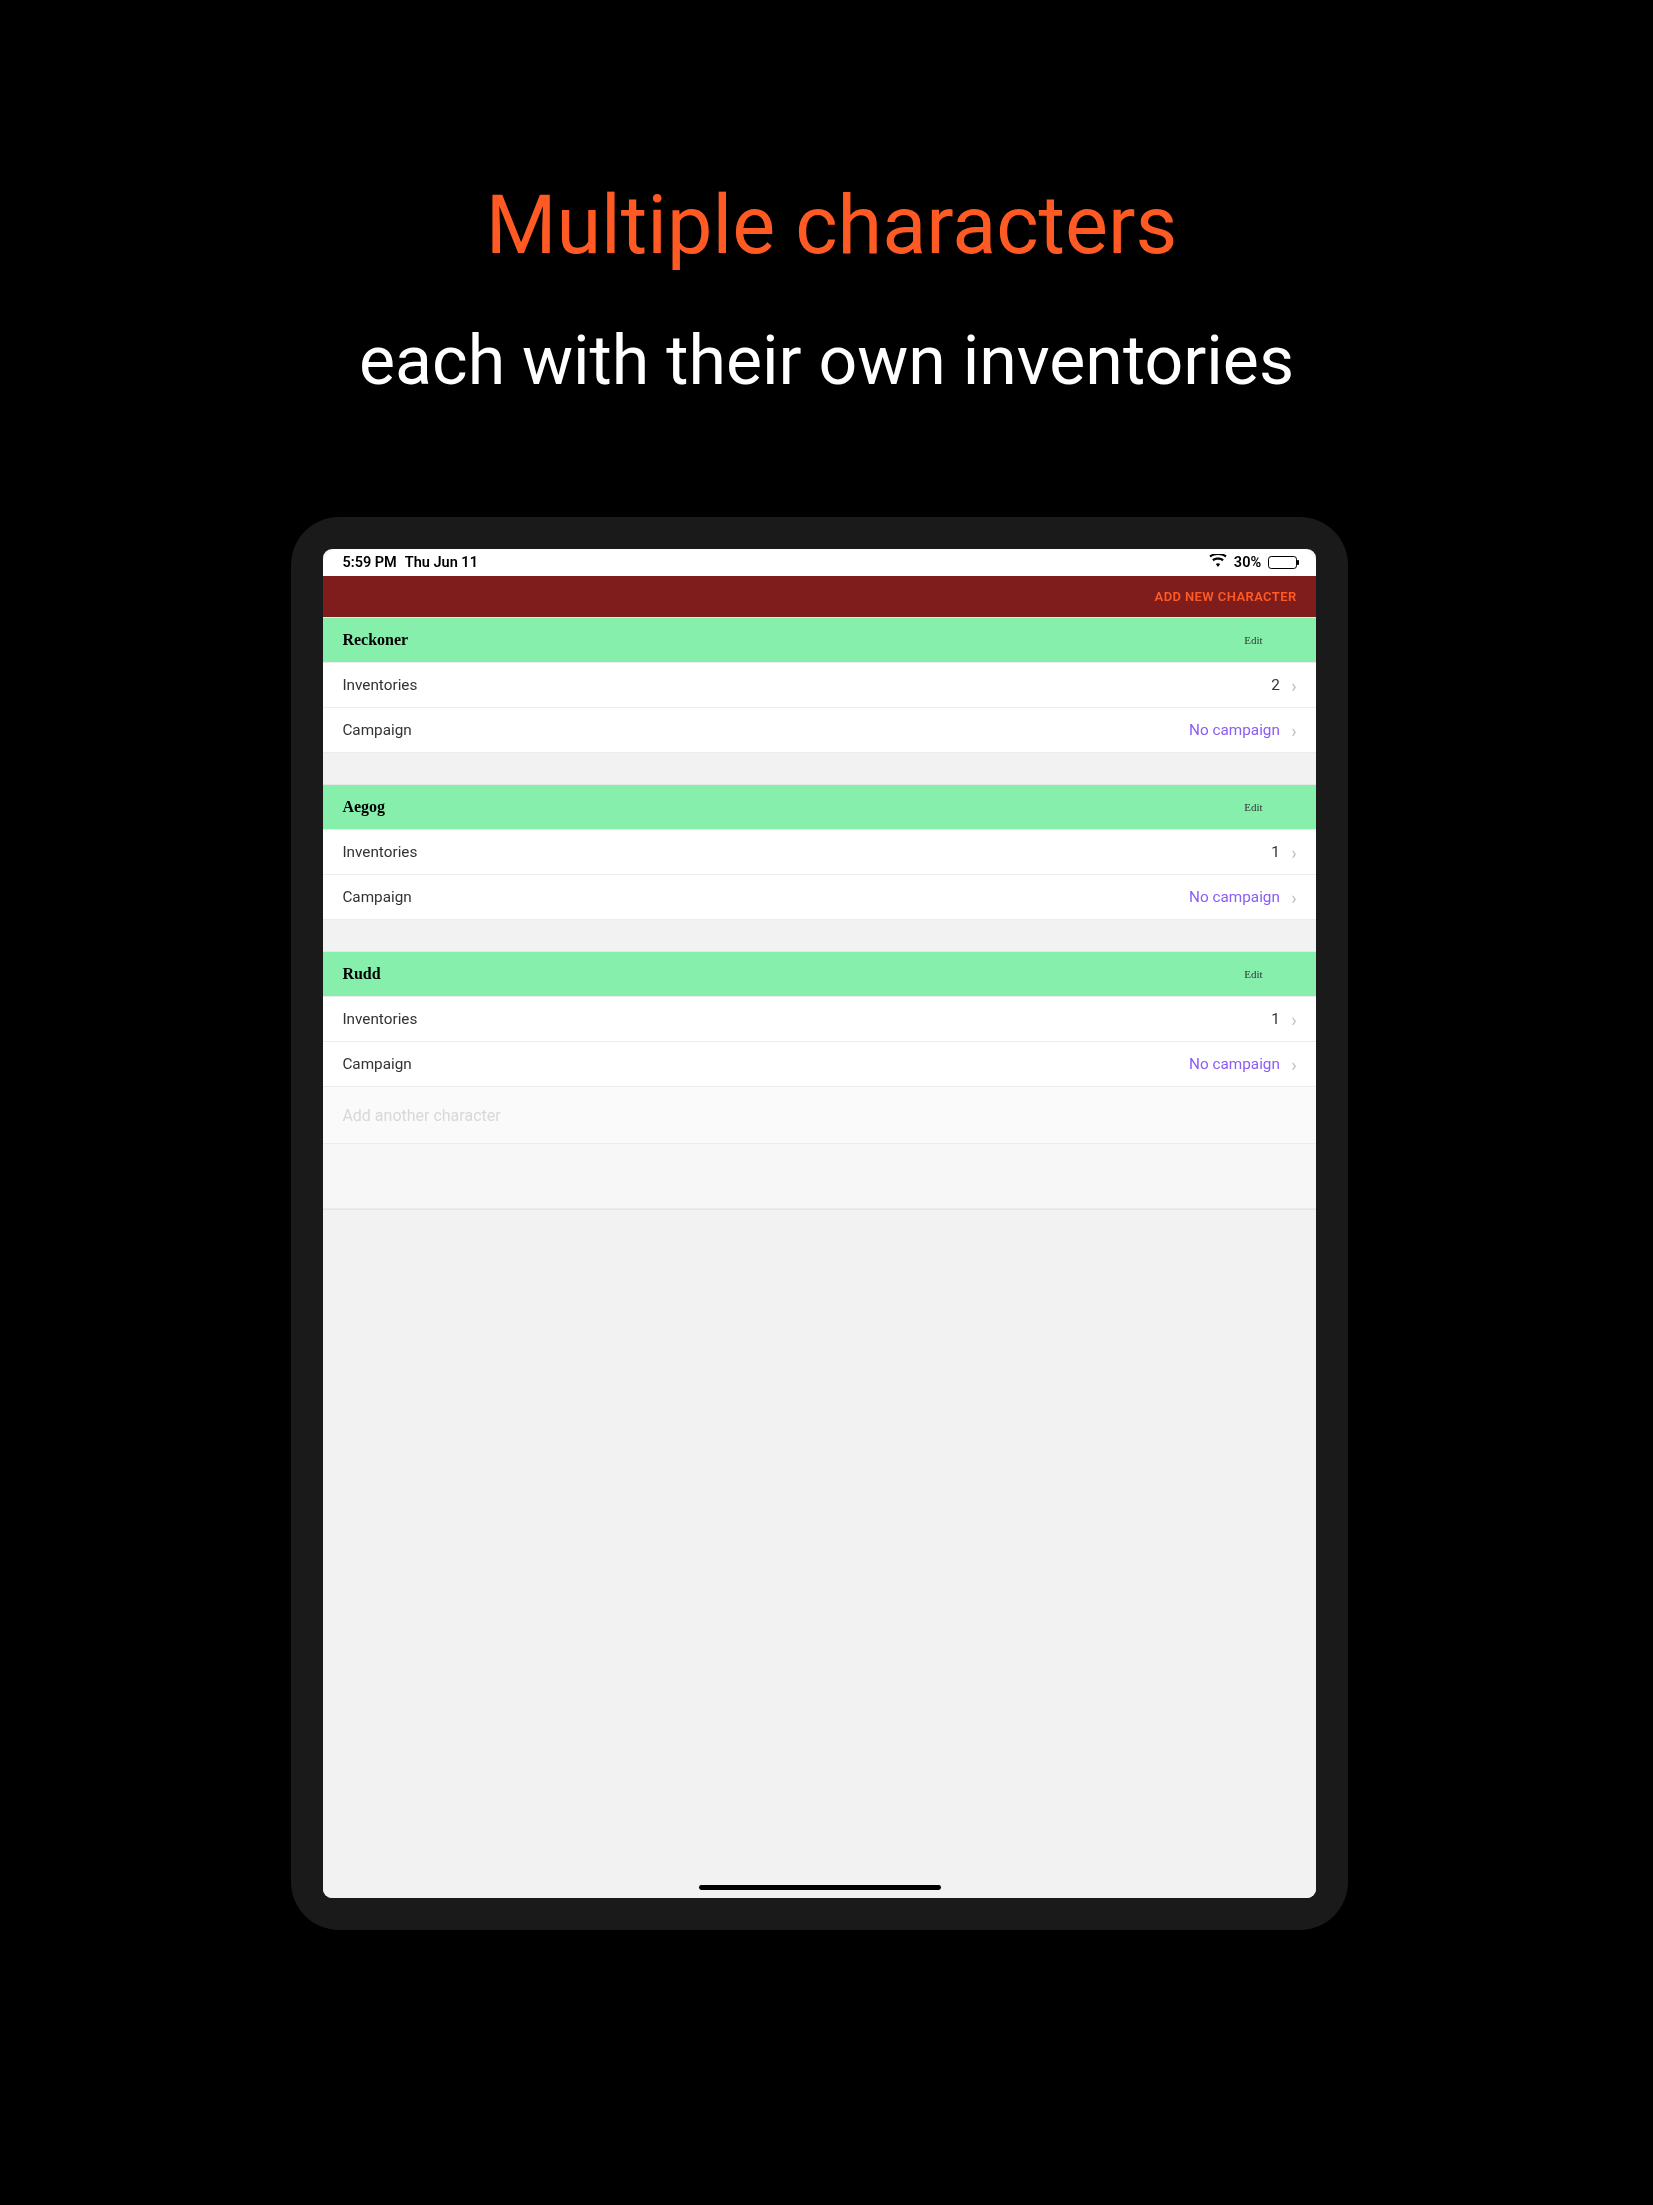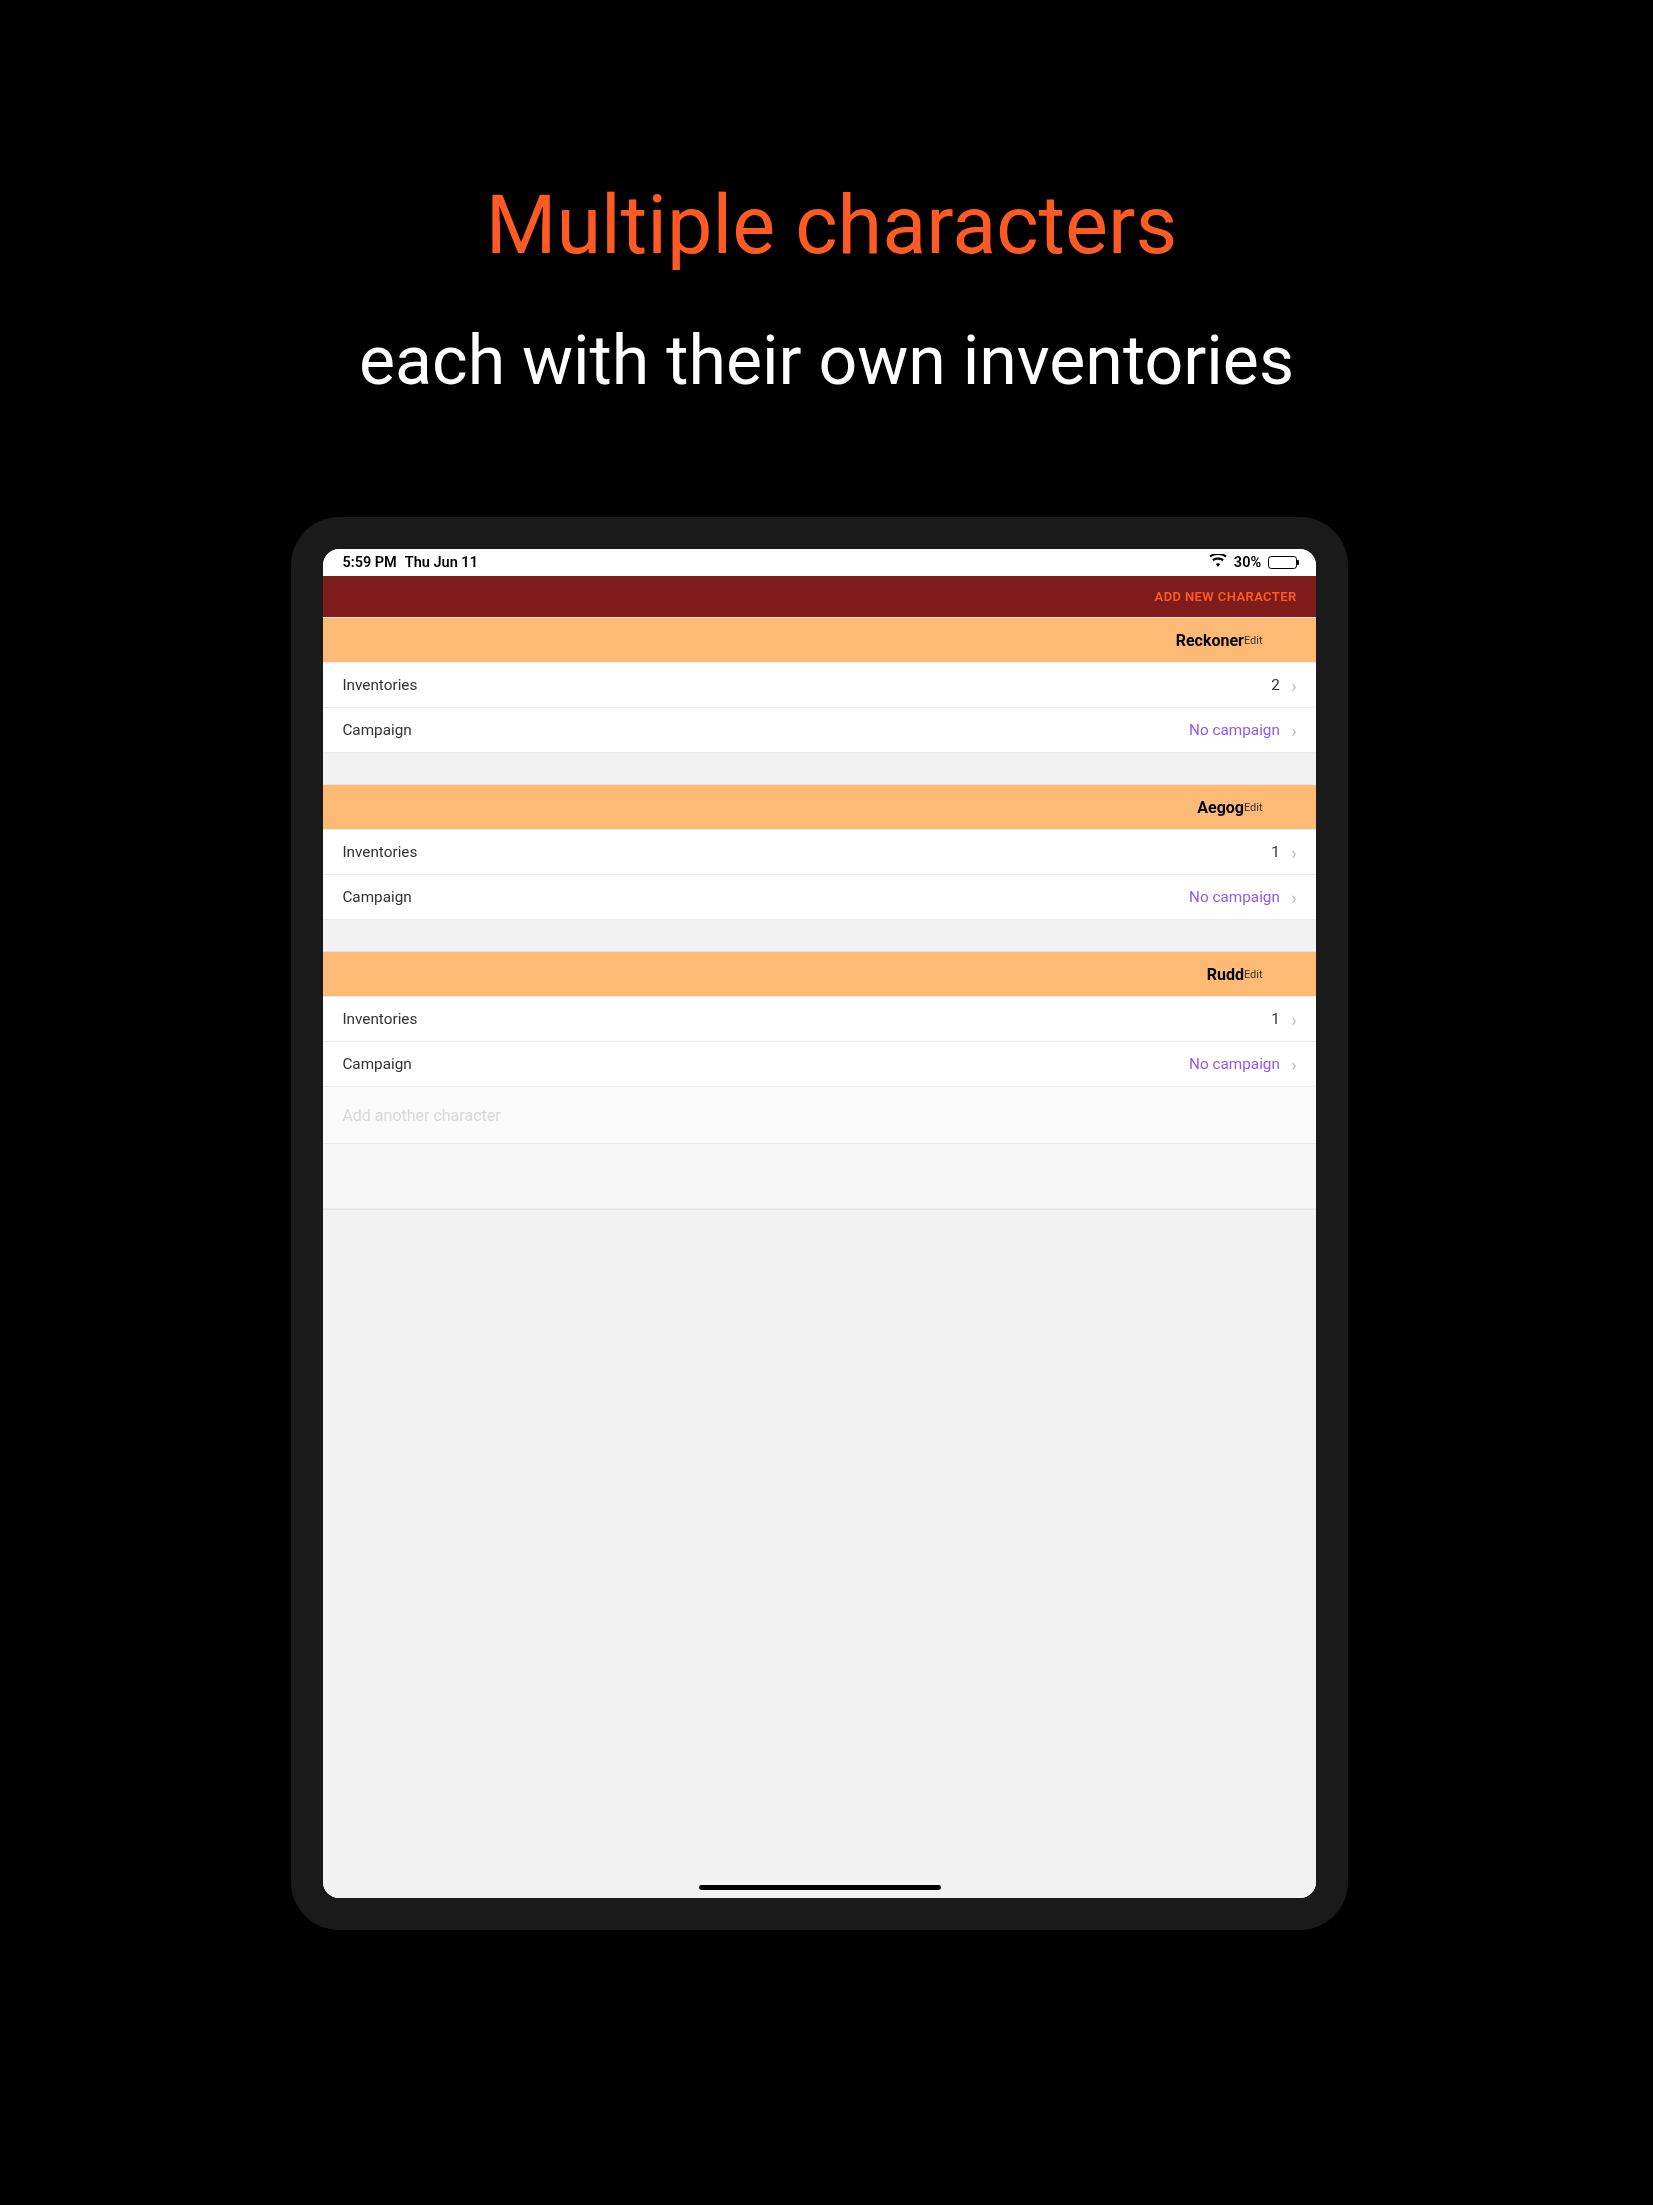--- a/index.html
+++ b/index.html
@@ -33,21 +33,21 @@
     height: 1413px;
     background: #1a1a1a;
     border-radius: 48px;
     padding: 32px;
     box-shadow: 0 0 32px rgba(0,0,0,0.5);
   }
   .tablet-screen {
     width: 100%;
     height: 100%;
     background: #f8f8f8;
-    border-radius: 16px;
+    border-radius: 9px;
     overflow: hidden;
     position: relative;
     display: flex;
     flex-direction: column;
   }
   
   .status-bar {
     height: 27.4px;
     background: #fff;
     display: flex;
@@ -112,26 +112,27 @@
   }
   .add-btn {
     color: #ff5a23;
     font-size: 13px;
     font-weight: 600;
     letter-spacing: 0.4px;
   }
   
   .char-header {
     height: 45px;
-    background: #fdba74;
-    display: flex;
-    align-items: center;
-    justify-content: flex-end;
-    padding: 0 19.4px;
-    border-bottom: 0.8px solid #ececec;
+    background: #86efac;
+    display: flex;
+    align-items: center;
+    justify-content: space-between;
+    padding: 0 19.4px;
+    border-bottom: 0.8px solid #ececec;
+    font-family: Liberation Serif, serif;
   }
   .char-name { font-size: 16px; font-weight: 700; color: #000; }
   .edit-btn { font-size: 11px; color: #333; padding-right: 34px; }
   .row {
     height: 45px;
     background: #fff;
     display: flex;
     align-items: center;
     justify-content: space-between;
     padding: 0 19.4px;

